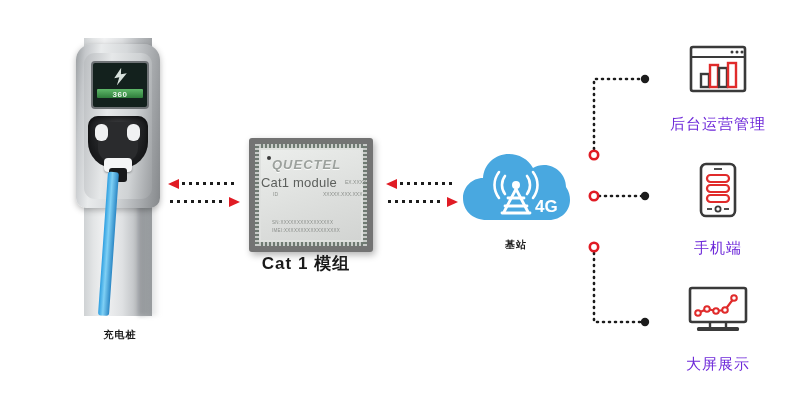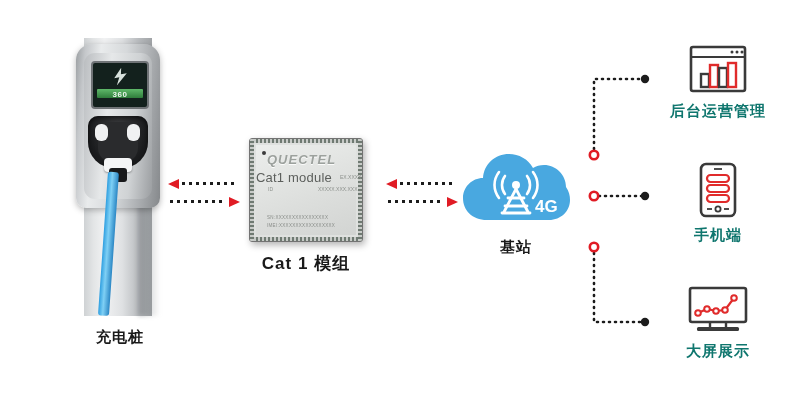--- a/index.html
+++ b/index.html
@@ -15,21 +15,21 @@
     width: 800px;
     height: 402px;
     background: #ffffff;
     overflow: hidden;
   }
 
   
   .caption {
     position: absolute;
     text-align: center;
-    font-size: 15px;
+    font-size: 10px;
     font-weight: 700;
     color: #1a1a1a;
     letter-spacing: 1px;
     white-space: nowrap;
   }
 
   
   #pile-wrap {
     position: absolute;
     left: 72px;
@@ -224,21 +224,21 @@
   }
 
   
   #module {
     position: absolute;
     left: 249px;
     top: 138px;
     width: 112px;
     height: 102px;
     background: #dfe1df;
-    border: 1px solid #737373;
+    border: 6px solid #737373;
     border-radius: 3px;
     box-shadow: 2px 3px 7px rgba(0,0,0,.3);
     overflow: hidden;
   }
   .mod-pins {
     position: absolute;
     background-image: linear-gradient(90deg, #c8cbc8 0 2px, #6f7a72 2px 4px);
     background-size: 4px 100%;
   }
   .mod-pins.top    { left: 0; top: 0;    width: 100%; height: 4px; }
@@ -352,24 +352,24 @@
   .endpoint {
     position: absolute;
     width: 130px;
     text-align: center;
   }
   .ep-icon {
     display: block;
     margin: 0 auto;
   }
   .ep-label {
-    margin-top: 8px;
+    margin-top: 21px;
     font-size: 15px;
-    font-weight: 700;
-    color: #0f766e;
+    font-weight: 400;
+    color: #6d28d9;
     letter-spacing: 1px;
     white-space: nowrap;
   }
 </style>
 </head>
 <body>
 
 <div id="stage">
 
   <div id="pile-wrap">

